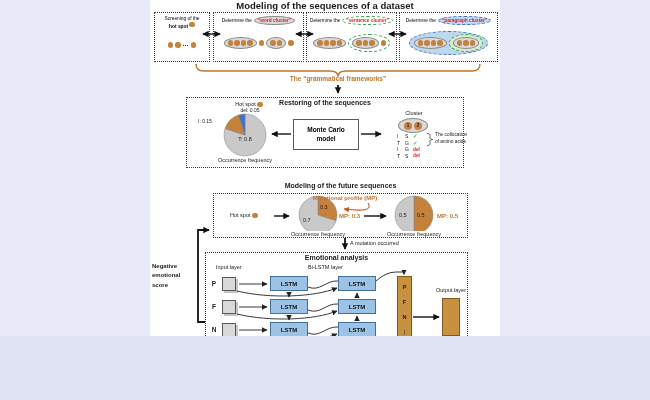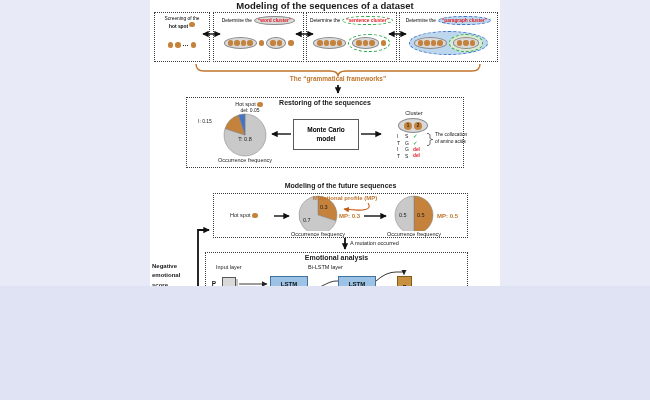--- a/index.html
+++ b/index.html
@@ -1,17 +1,17 @@
 <!DOCTYPE html>
 <html><head>
 <meta charset="utf-8">
 <style>
   html,body{margin:0;padding:0;}
   body{font-family:"Liberation Sans",sans-serif;background:#dfe3f4;}
-  .canvas{position:relative;width:650px;height:286px;background:#e8eaf8;overflow:hidden;}
+  .canvas{position:relative;width:650px;height:336px;background:#e8eaf8;overflow:hidden;}
   .panel{position:absolute;left:150px;top:0;width:350px;height:400px;background:#ffffff;}
   .lbl{position:absolute;color:#1a1a1a;line-height:1.15;white-space:nowrap;}
   .wrap{white-space:normal;}
   .b{font-weight:bold;}
   .ctr{text-align:center;}
   .rt{text-align:right;}
   .f45{font-size:4.8px;} .f5{font-size:5px;} .f55{font-size:5.5px;} .f6{font-size:6px;}
   .f65{font-size:6.5px;} .f7{font-size:7px;} .f95{font-size:9.5px;}
   .orange{color:#c0752b;}
   .dashbox{position:absolute;border:1px dotted #3a3a3a;background:transparent;box-sizing:border-box;}

